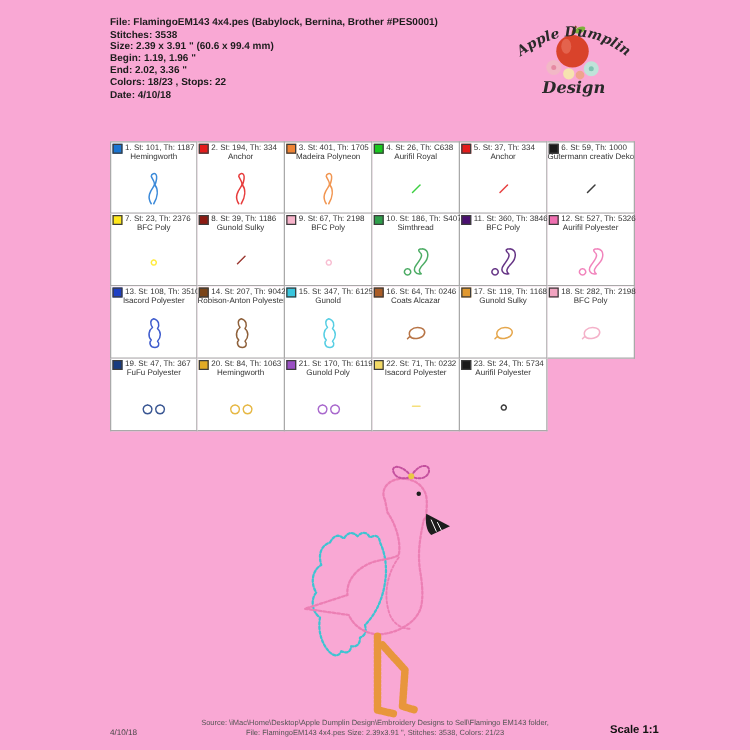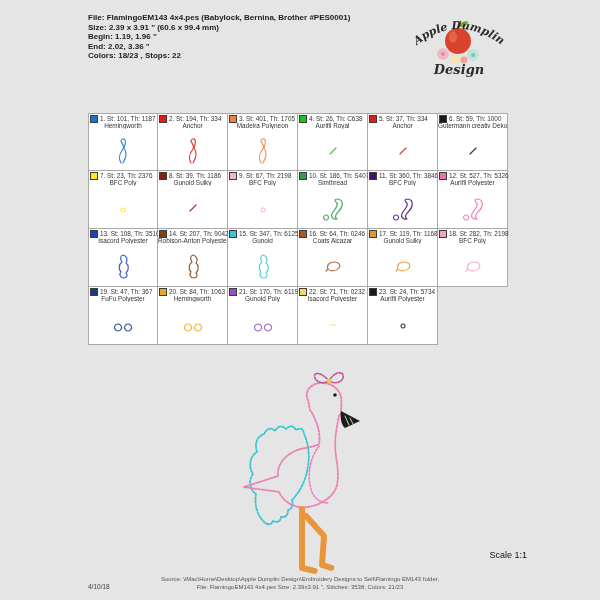--- a/index.html
+++ b/index.html
@@ -1,52 +1,54 @@
 <!DOCTYPE html>
 <html><head>
 <meta charset="utf-8">
 <style>
   * { margin:0; padding:0; box-sizing:border-box; }
   html,body { background:#ffffff; }
   .page {
-    position:relative; width:600px; height:600px; background:#e5e5e5;
+    position:relative; width:600px; height:600px; background:#f9a8d4;
     font-family:"Liberation Sans", sans-serif; color:#222; overflow:hidden;
   }
   
   .header { position:absolute; left:88px; top:13px; font-size:8px; font-weight:bold; line-height:9.6px; color:#1c1c1c; }
   
   .logo { position:absolute; left:403px; top:4px; width:112px; height:74px; }
   
   .grid { position:absolute; left:88px; top:113px; display:grid; grid-template-columns:repeat(6,70px); grid-auto-rows:58px; }
   .cell { position:relative; border-right:1px solid #a9a9a9; border-bottom:1px solid #a9a9a9; background:#fff; }
   .cell.c0 { border-left:1px solid #a9a9a9; }
   .cell.r0 { border-top:1px solid #a9a9a9; }
   .swatch { position:absolute; left:1px; top:1px; width:8px; height:8px; border:1px solid #3c3c3c; }
   .cline1 { position:absolute; left:11px; top:1px; font-size:6.4px; white-space:nowrap; color:#333; }
   .cline2 { position:absolute; left:0; top:8px; width:100%; text-align:center; font-size:6.4px; white-space:nowrap; overflow:hidden; color:#333; }
   .glyph { position:absolute; left:50%; top:22px; transform:translateX(-50%); }
   
   .flamingo { position:absolute; left:220px; top:368px; }
   
   .footer-source { position:absolute; left:0; top:576px; width:100%; text-align:center; font-size:6px; line-height:7.5px; color:#555; }
   .footer-date { position:absolute; left:88px; top:583px; font-size:6.5px; color:#444; }
-  .footer-scale { position:absolute; right:73px; top:550px; font-size:9px; font-weight:normal; color:#111; }
+  .footer-scale { position:absolute; right:73px; top:578px; font-size:9px; font-weight:bold; color:#111; }
   .logo-design { font-family:"DejaVu Serif", serif; font-style:italic; font-weight:bold; }
 </style>
 </head>
 <body>
 
 <div class="page">
 
   <div class="header">
     <div>File: FlamingoEM143 4x4.pes  (Babylock, Bernina, Brother #PES0001)</div>
+    <div>Stitches: 3538</div>
     <div>Size: 2.39 x 3.91 " (60.6 x 99.4 mm)</div>
     <div>Begin: 1.19, 1.96 "</div>
     <div>End: 2.02, 3.36 "</div>
     <div>Colors: 18/23 , Stops: 22</div>
+    <div>Date: 4/10/18</div>
   </div>
 
   <svg class="logo" viewBox="0 0 112 74">
     <defs>
         <path id="arc" d="M10,44 Q56,6 102,44"></path>
       </defs>
 
     <g>
       <circle cx="40" cy="50" r="6" fill="#f2b8c6"></circle>
       <circle cx="40" cy="50" r="2" fill="#e58aa2"></circle>

